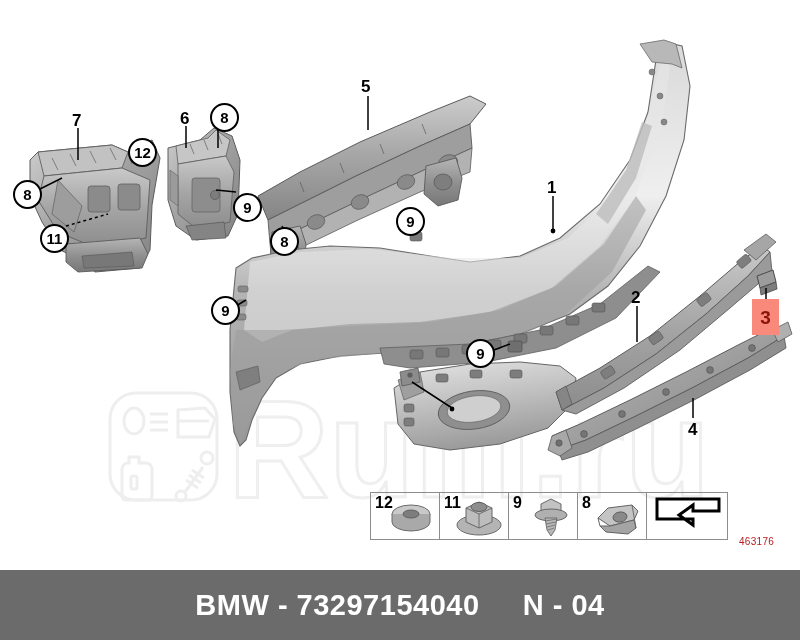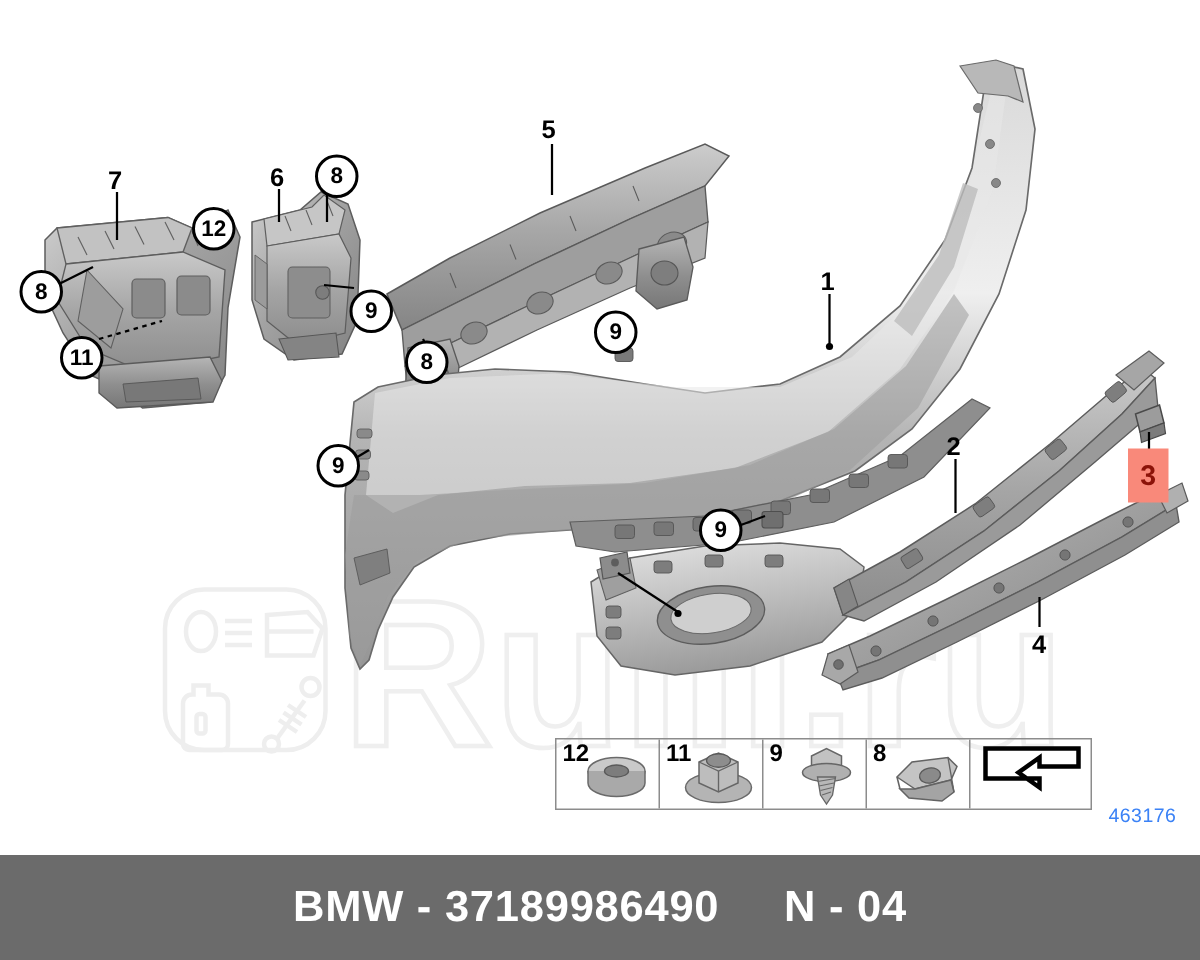--- a/index.html
+++ b/index.html
@@ -42,21 +42,21 @@
     border-right:1.5px solid #8c8c8c;box-sizing:border-box;
     display:flex;align-items:flex-start;
   }
   .legend-cell:last-child{border-right:none;width:80px;}
   .legend-num{
     font-size:16px;font-weight:bold;color:#000;margin:2px 0 0 4px;
     font-family:"Liberation Sans", sans-serif;line-height:1;
   }
   .legend-art{position:absolute;right:2px;bottom:1px;}
   .ref-number{
-    position:absolute;left:739px;top:536px;font-size:13px;color:#3b82f6;
+    position:absolute;left:739px;top:536px;font-size:10px;color:#b91c1c;
     font-family:"Liberation Sans", sans-serif;letter-spacing:.3px;
   }
 
   
   .footer{
     position:absolute;left:0;top:570px;width:800px;height:70px;
     background:#6b6b6b;display:flex;align-items:center;justify-content:center;
   }
   .footer-text{
     color:#ffffff;font-size:29px;font-weight:bold;letter-spacing:.5px;
@@ -410,21 +410,21 @@
       </svg>
     </div>
   </div>
 
   <div class="ref-number">463176</div>
 
   <div class="footer">
     <div class="footer-text">
       <span>BMW</span>
       <span>-</span>
-      <span>37189986490</span>
+      <span>73297154040</span>
       <span class="gap"></span>
       <span>N</span>
       <span>-</span>
       <span>04</span>
     </div>
   </div>
 
 </div>
 
 </body></html>

